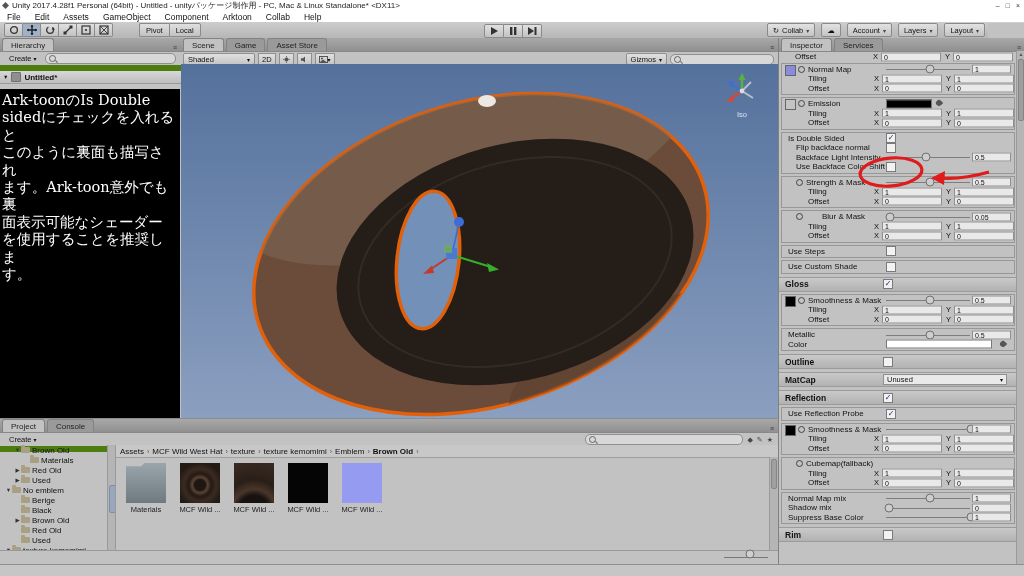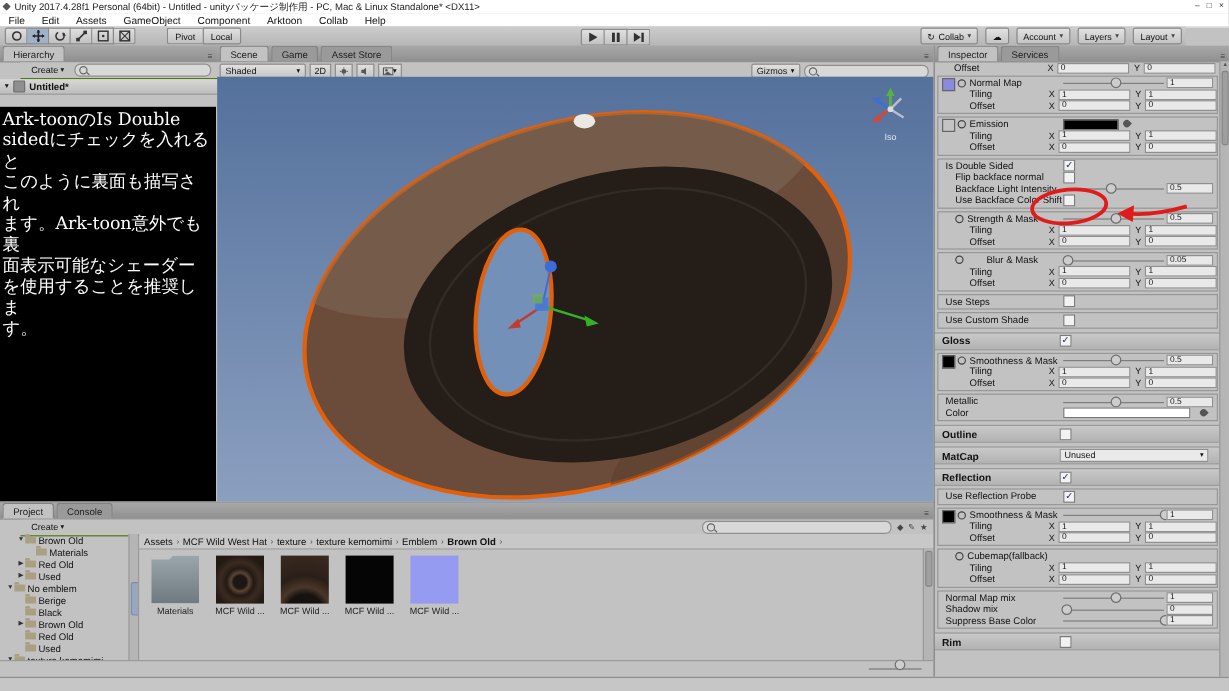--- a/index.html
+++ b/index.html
@@ -39,21 +39,21 @@
   .ddbtn{height:12px;border:1px solid #8a8a8a;border-radius:2px;background:linear-gradient(#e2e2e2,#c4c4c4);
          font-size:7.5px;display:flex;align-items:center;gap:3px;padding:0 5px;}
   .ddbtn .arr{font-size:6px;color:#444;}
   
   .tabstrip{height:13px;background:linear-gradient(#a8a8a8,#909090);display:flex;align-items:flex-end;
             border-bottom:1px solid #888;}
   .tab{height:12px;padding:0 8px;font-size:8px;display:flex;align-items:center;gap:3px;
        color:#222;border-radius:3px 3px 0 0;margin-left:2px;background:#9a9a9a;border:1px solid #828282;border-bottom:none;}
   .tab.active{background:#c2c2c2;}
   .strip-icons{margin-left:auto;padding-right:4px;font-size:7px;color:#3a3a3a;display:flex;gap:3px;}
-  .ptoolbar{height:13px;background:#c2c2c2;border-bottom:1px solid #4d7c0f;display:flex;align-items:center;padding:0 5px;gap:4px;margin-left:17px;}
+  .ptoolbar{height:13px;background:#c2c2c2;border-bottom:6px solid #4d7c0f;display:flex;align-items:center;padding:0 5px;gap:4px;}
   .createbtn{font-size:7.5px;display:flex;align-items:center;gap:2px;padding:0 4px;}
   .searchpill{height:9px;background:#d8d8d8;border:1px solid #8f8f8f;border-radius:5px;flex:1;
               display:flex;align-items:center;padding:0 3px;}
   .mag{width:5px;height:5px;border:1px solid #666;border-radius:50%;position:relative;flex:0 0 auto;}
   .mag::after{content:"";position:absolute;width:3px;height:1px;background:#666;transform:rotate(45deg);right:-3px;bottom:-1px;}
   
   .hierarchy{position:absolute;left:0;top:38px;width:181px;height:380px;background:#c2c2c2;border-right:1px solid #808080;}
   .scenerow{height:12px;background:linear-gradient(#d8d8d8,#bdbdbd);border-bottom:1px solid #9a9a9a;
             display:flex;align-items:center;font-size:8px;font-weight:bold;gap:3px;padding:0 3px;}
   .scenerow .cube{width:8px;height:8px;background:#8f8f8f;border:1px solid #6f6f6f;border-radius:1px;}

